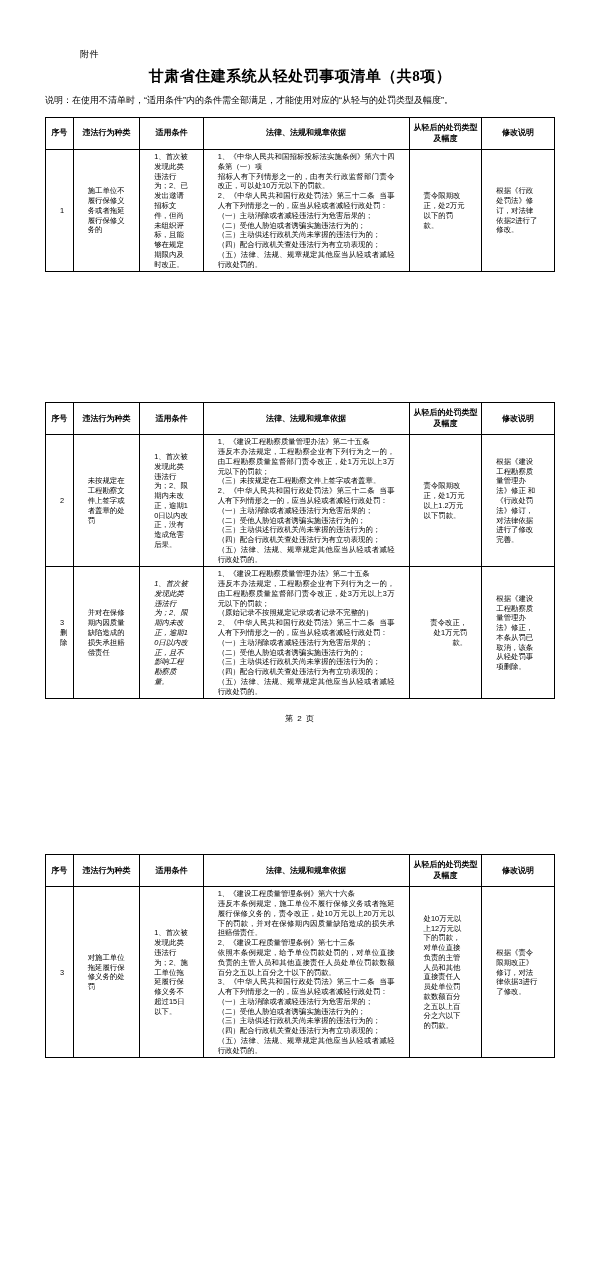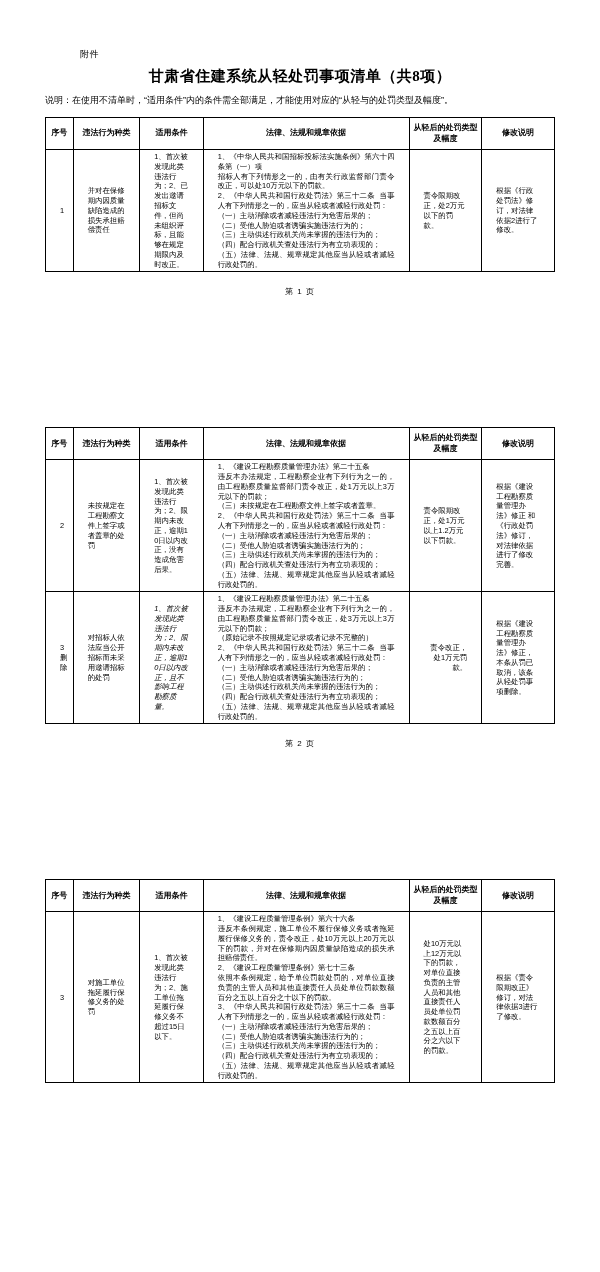--- a/index.html
+++ b/index.html
@@ -96,37 +96,36 @@
         <th class="c-type" style="white-space: pre-wrap;">违法行为种类</th>
         <th class="c-cond" style="white-space: pre-wrap;">适用条件</th>
         <th class="c-law" style="white-space: pre-wrap;">法律、法规和规章依据</th>
         <th class="c-pen" style="white-space: pre-wrap;">从轻后的处罚类型及幅度</th>
         <th class="c-note" style="white-space: pre-wrap;">修改说明</th>
       </tr>
     </thead>
     <tbody>
       <tr>
         <td class="c-no center" style="white-space: pre-wrap;">1</td>
-        <td class="c-type" style="white-space: pre-wrap;">并对在保修期内因质量缺陷造成的损失承担赔偿责任</td>
+        <td class="c-type" style="white-space: pre-wrap;">施工单位不履行保修义务或者拖延履行保修义务的</td>
         <td class="c-cond" style="white-space: pre-wrap;">1、首次被发现此类违法行为；2、已发出邀请招标文件，但尚未组织评标，且能够在规定期限内及时改正。</td>
         <td class="c-law law" style="white-space: pre-wrap;">1、《中华人民共和国招标投标法实施条例》第六十四条第（一）项
 招标人有下列情形之一的，由有关行政监督部门责令改正，可以处10万元以下的罚款。
 2、《中华人民共和国行政处罚法》第三十二条  当事人有下列情形之一的，应当从轻或者减轻行政处罚：
 （一）主动消除或者减轻违法行为危害后果的；
 （二）受他人胁迫或者诱骗实施违法行为的；
 （三）主动供述行政机关尚未掌握的违法行为的；
 （四）配合行政机关查处违法行为有立功表现的；
 （五）法律、法规、规章规定其他应当从轻或者减轻行政处罚的。</td>
         <td class="c-pen" style="white-space: pre-wrap;">责令限期改正，处2万元以下的罚款。</td>
         <td class="c-note" style="white-space: pre-wrap;">根据《行政处罚法》修订，对法律依据2进行了修改。</td>
       </tr>
     </tbody>
   </table>
 
-  <div class="page-foot">第 1 页</div>
 </div>
 
 <div class="gap"></div>
 
 <div class="page page-2">
   <table class="sheet">
     <thead>
       <tr>
         <th class="c-no" style="white-space: pre-wrap;">序号</th>
         <th class="c-type" style="white-space: pre-wrap;">违法行为种类</th>
@@ -149,21 +148,21 @@
 （二）受他人胁迫或者诱骗实施违法行为的；
 （三）主动供述行政机关尚未掌握的违法行为的；
 （四）配合行政机关查处违法行为有立功表现的；
 （五）法律、法规、规章规定其他应当从轻或者减轻行政处罚的。</td>
         <td class="c-pen" style="white-space: pre-wrap;">责令限期改正，处1万元以上1.2万元以下罚款。</td>
         <td class="c-note" style="white-space: pre-wrap;">根据《建设工程勘察质量管理办法》修正 和《行政处罚法》修订，对法律依据进行了修改完善。</td>
       </tr>
       <tr>
         <td class="c-no center" style="white-space: pre-wrap;">3
 删除</td>
-        <td class="c-type" style="white-space: pre-wrap;">对招标人依法应当公开招标而未采用邀请招标的处罚</td>
+        <td class="c-type" style="white-space: pre-wrap;">并对在保修期内因质量缺陷造成的损失承担赔偿责任</td>
         <td class="c-cond" style="white-space: pre-wrap; font-style: italic;">1、首次被发现此类违法行为；2、限期内未改正，逾期10日以内改正，且不影响工程勘察质量。</td>
         <td class="c-law law" style="white-space: pre-wrap;">1、《建设工程勘察质量管理办法》第二十五条
 违反本办法规定，工程勘察企业有下列行为之一的，由工程勘察质量监督部门责令改正，处3万元以上3万元以下的罚款；
 （原始记录不按照规定记录或者记录不完整的）
 2、《中华人民共和国行政处罚法》第三十二条  当事人有下列情形之一的，应当从轻或者减轻行政处罚：
 （一）主动消除或者减轻违法行为危害后果的；
 （二）受他人胁迫或者诱骗实施违法行为的；
 （三）主动供述行政机关尚未掌握的违法行为的；
 （四）配合行政机关查处违法行为有立功表现的；
 （五）法律、法规、规章规定其他应当从轻或者减轻行政处罚的。</td>

